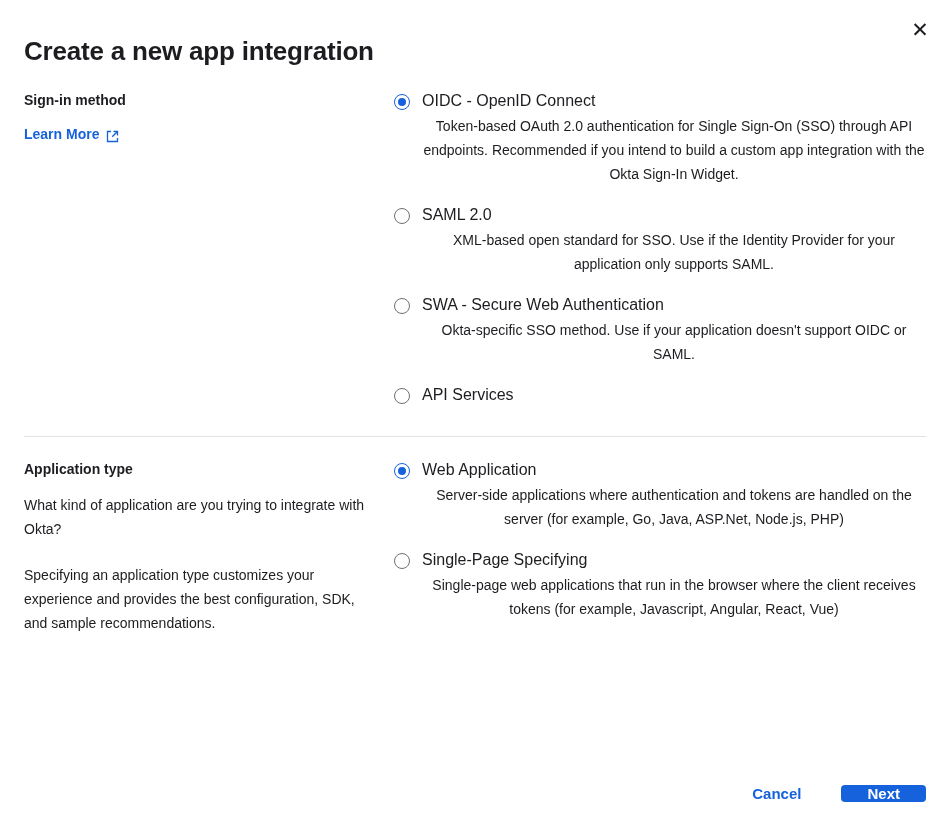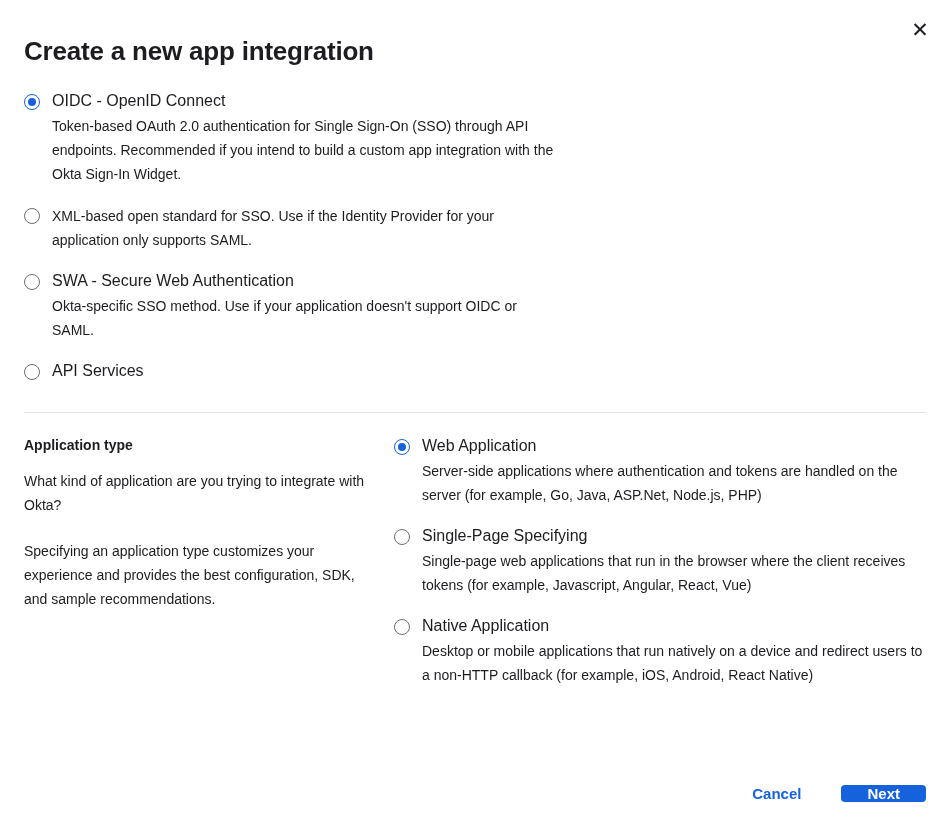--- a/index.html
+++ b/index.html
@@ -130,20 +130,21 @@
     font-size: 16px;
     line-height: 22px;
     color: #1d1d21;
     margin: 0 0 2px 0;
   }
   .radio-desc {
     font-size: 14px;
     line-height: 24px;
     color: #1d1d21;
     margin: 0;
+    text-align: center;
   }
   .divider {
     height: 1px;
     background: #e1e1e6;
     margin: 28px 24px 0 24px;
   }
   .footer {
     position: absolute;
     bottom: 18px;
     right: 24px;
@@ -176,33 +177,47 @@
 </head>
 <body>
 
 <div class="modal">
 
   <button class="close-btn">✕</button>
 
   <h1 class="modal-title">Create a new app integration</h1>
 
   <div class="section">
+    <div class="section-left">
+      <div class="section-label">Sign-in method</div>
+      <a class="learn-more">
+        <span>Learn More</span>
+        <span class="external-icon">
+          <svg width="13" height="13" viewBox="0 0 13 13" fill="none" xmlns="http://www.w3.org/2000/svg">
+            <path d="M5 1.5H1.5V11.5H11.5V8" stroke="#1662dd" stroke-width="1.3" fill="none"></path>
+            <path d="M7.5 1.5H11.5V5.5" stroke="#1662dd" stroke-width="1.3" fill="none"></path>
+            <path d="M11.3 1.7L6.2 6.8" stroke="#1662dd" stroke-width="1.3"></path>
+          </svg>
+        </span>
+      </a>
+    </div>
     <div class="section-right">
 
       <div class="radio-row">
         <span class="radio-outer selected"></span>
         <div class="radio-text">
           <div class="radio-title">OIDC - OpenID Connect</div>
           <div class="radio-desc">Token-based OAuth 2.0 authentication for Single Sign-On (SSO) through API endpoints. Recommended if you intend to build a custom app integration with the Okta Sign-In Widget.</div>
         </div>
       </div>
 
       <div class="radio-row">
         <span class="radio-outer"></span>
         <div class="radio-text">
+          <div class="radio-title">SAML 2.0</div>
           <div class="radio-desc">XML-based open standard for SSO. Use if the Identity Provider for your application only supports SAML.</div>
         </div>
       </div>
 
       <div class="radio-row">
         <span class="radio-outer"></span>
         <div class="radio-text">
           <div class="radio-title">SWA - Secure Web Authentication</div>
           <div class="radio-desc">Okta-specific SSO method. Use if your application doesn't support OIDC or SAML.</div>
         </div>
@@ -237,27 +252,20 @@
       </div>
 
       <div class="radio-row">
         <span class="radio-outer"></span>
         <div class="radio-text">
           <div class="radio-title">Single-Page Specifying</div>
           <div class="radio-desc">Single-page web applications that run in the browser where the client receives tokens (for example, Javascript, Angular, React, Vue)</div>
         </div>
       </div>
 
-      <div class="radio-row">
-        <span class="radio-outer"></span>
-        <div class="radio-text">
-          <div class="radio-title">Native Application</div>
-          <div class="radio-desc">Desktop or mobile applications that run natively on a device and redirect users to a non-HTTP callback (for example, iOS, Android, React Native)</div>
-        </div>
-      </div>
 
     </div>
   </div>
 
   <div class="footer">
     <button class="btn-cancel">Cancel</button>
     <button class="btn-next">Next</button>
   </div>
 
 </div>

